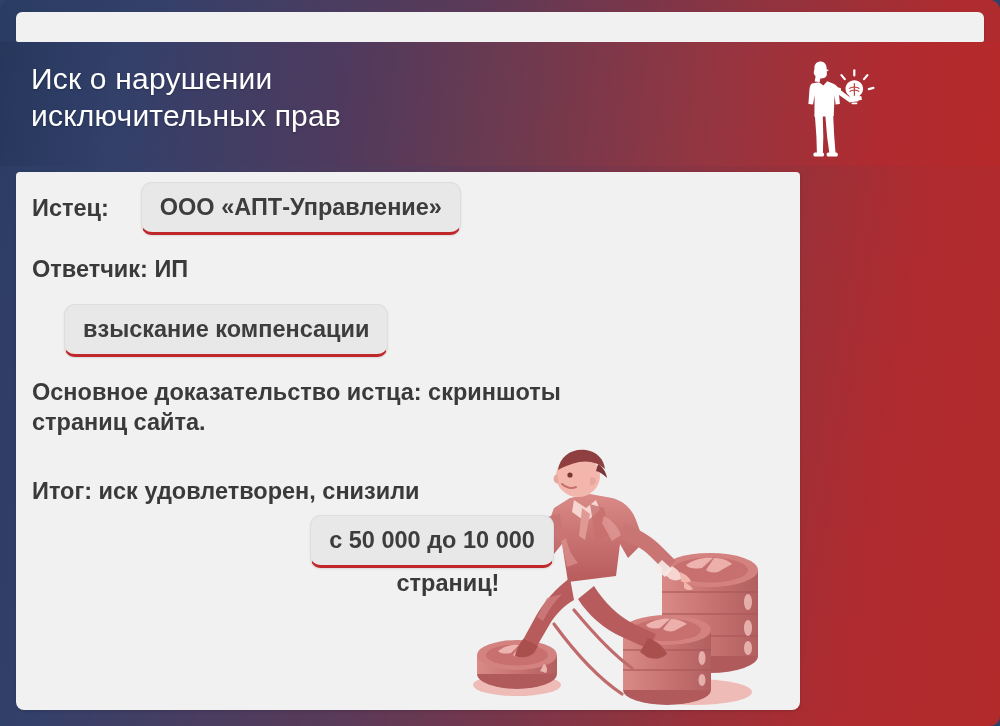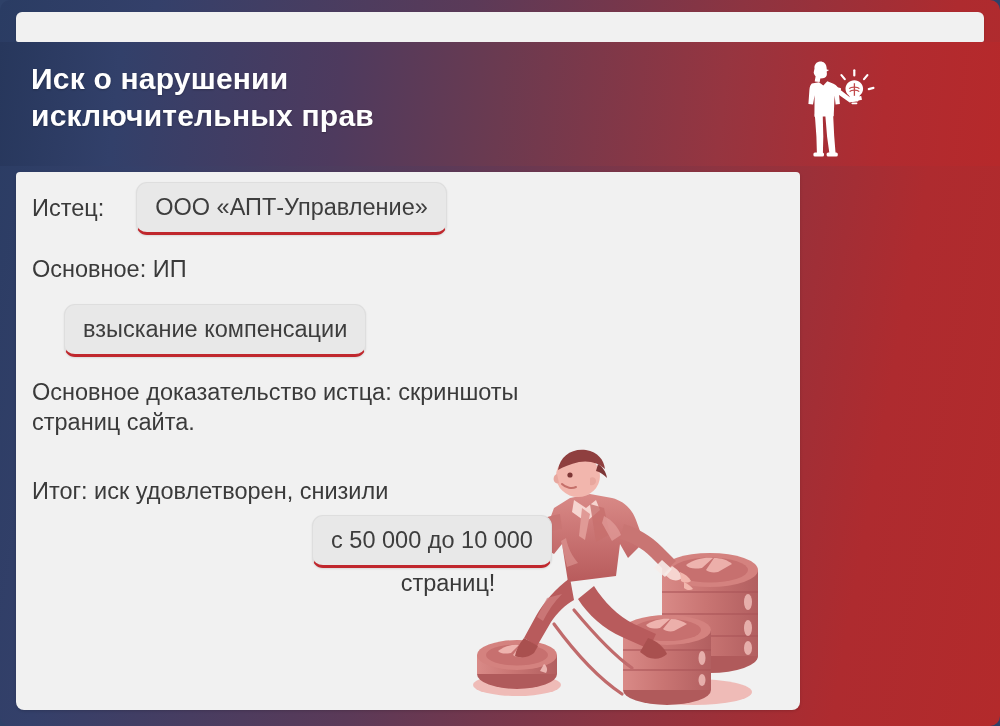--- a/index.html
+++ b/index.html
@@ -35,41 +35,42 @@
     position:absolute;
     left:0;top:42px;
     width:1000px;height:124px;
     background:linear-gradient(96deg,#27375c 0%,#32406a 12%,#4e3a5e 34%,#6b3a50 50%,#963540 72%,#b02b30 88%,#b6292b 100%);
   }
   #title{
     position:absolute;
     left:31px;top:19px;
     color:#ffffff;
     font-size:30px;
-    font-weight:bold;
+    font-weight:normal;
     line-height:1.22;
     letter-spacing:.2px;
     white-space:pre-line;
     text-shadow:0 1px 2px rgba(0,0,0,.25);
   }
   #idea-icon{
     position:absolute;
     left:798px;top:10px;
     width:80px;height:108px;
   }
 
   
   #body-panel{
     position:absolute;
     left:16px;top:172px;
     width:784px;height:538px;
     background:#f1f1f1;
     border-radius:4px 4px 8px 8px;
     overflow:hidden;
     box-shadow:0 1px 3px rgba(0,0,0,.15);
+    font-weight:bold;
   }
 
   
   #illustration{
     position:absolute;
     right:-2px;bottom:0px;
     width:340px;height:268px;
     pointer-events:none;
   }
 
@@ -269,21 +270,21 @@
       </g>
     </svg>
 
     <div id="content">
 
       <div class="row gap-a">
         <span class="lbl">Истец:</span>
         <span class="pill inline-sp">ООО «АПТ-Управление»</span>
       </div>
 
-      <div class="gap-b">Основное: ИП</div>
+      <div class="gap-b">Ответчик: ИП</div>
 
       <div class="row gap-c">
         <span class="pill inline-sp">взыскание компенсации</span>
       </div>
 
 
       <div class="para gap-e">Основное доказательство истца: скриншоты
 страниц сайта.</div>
 
       <div class="gap-f">Итог: иск удовлетворен, снизили</div>

